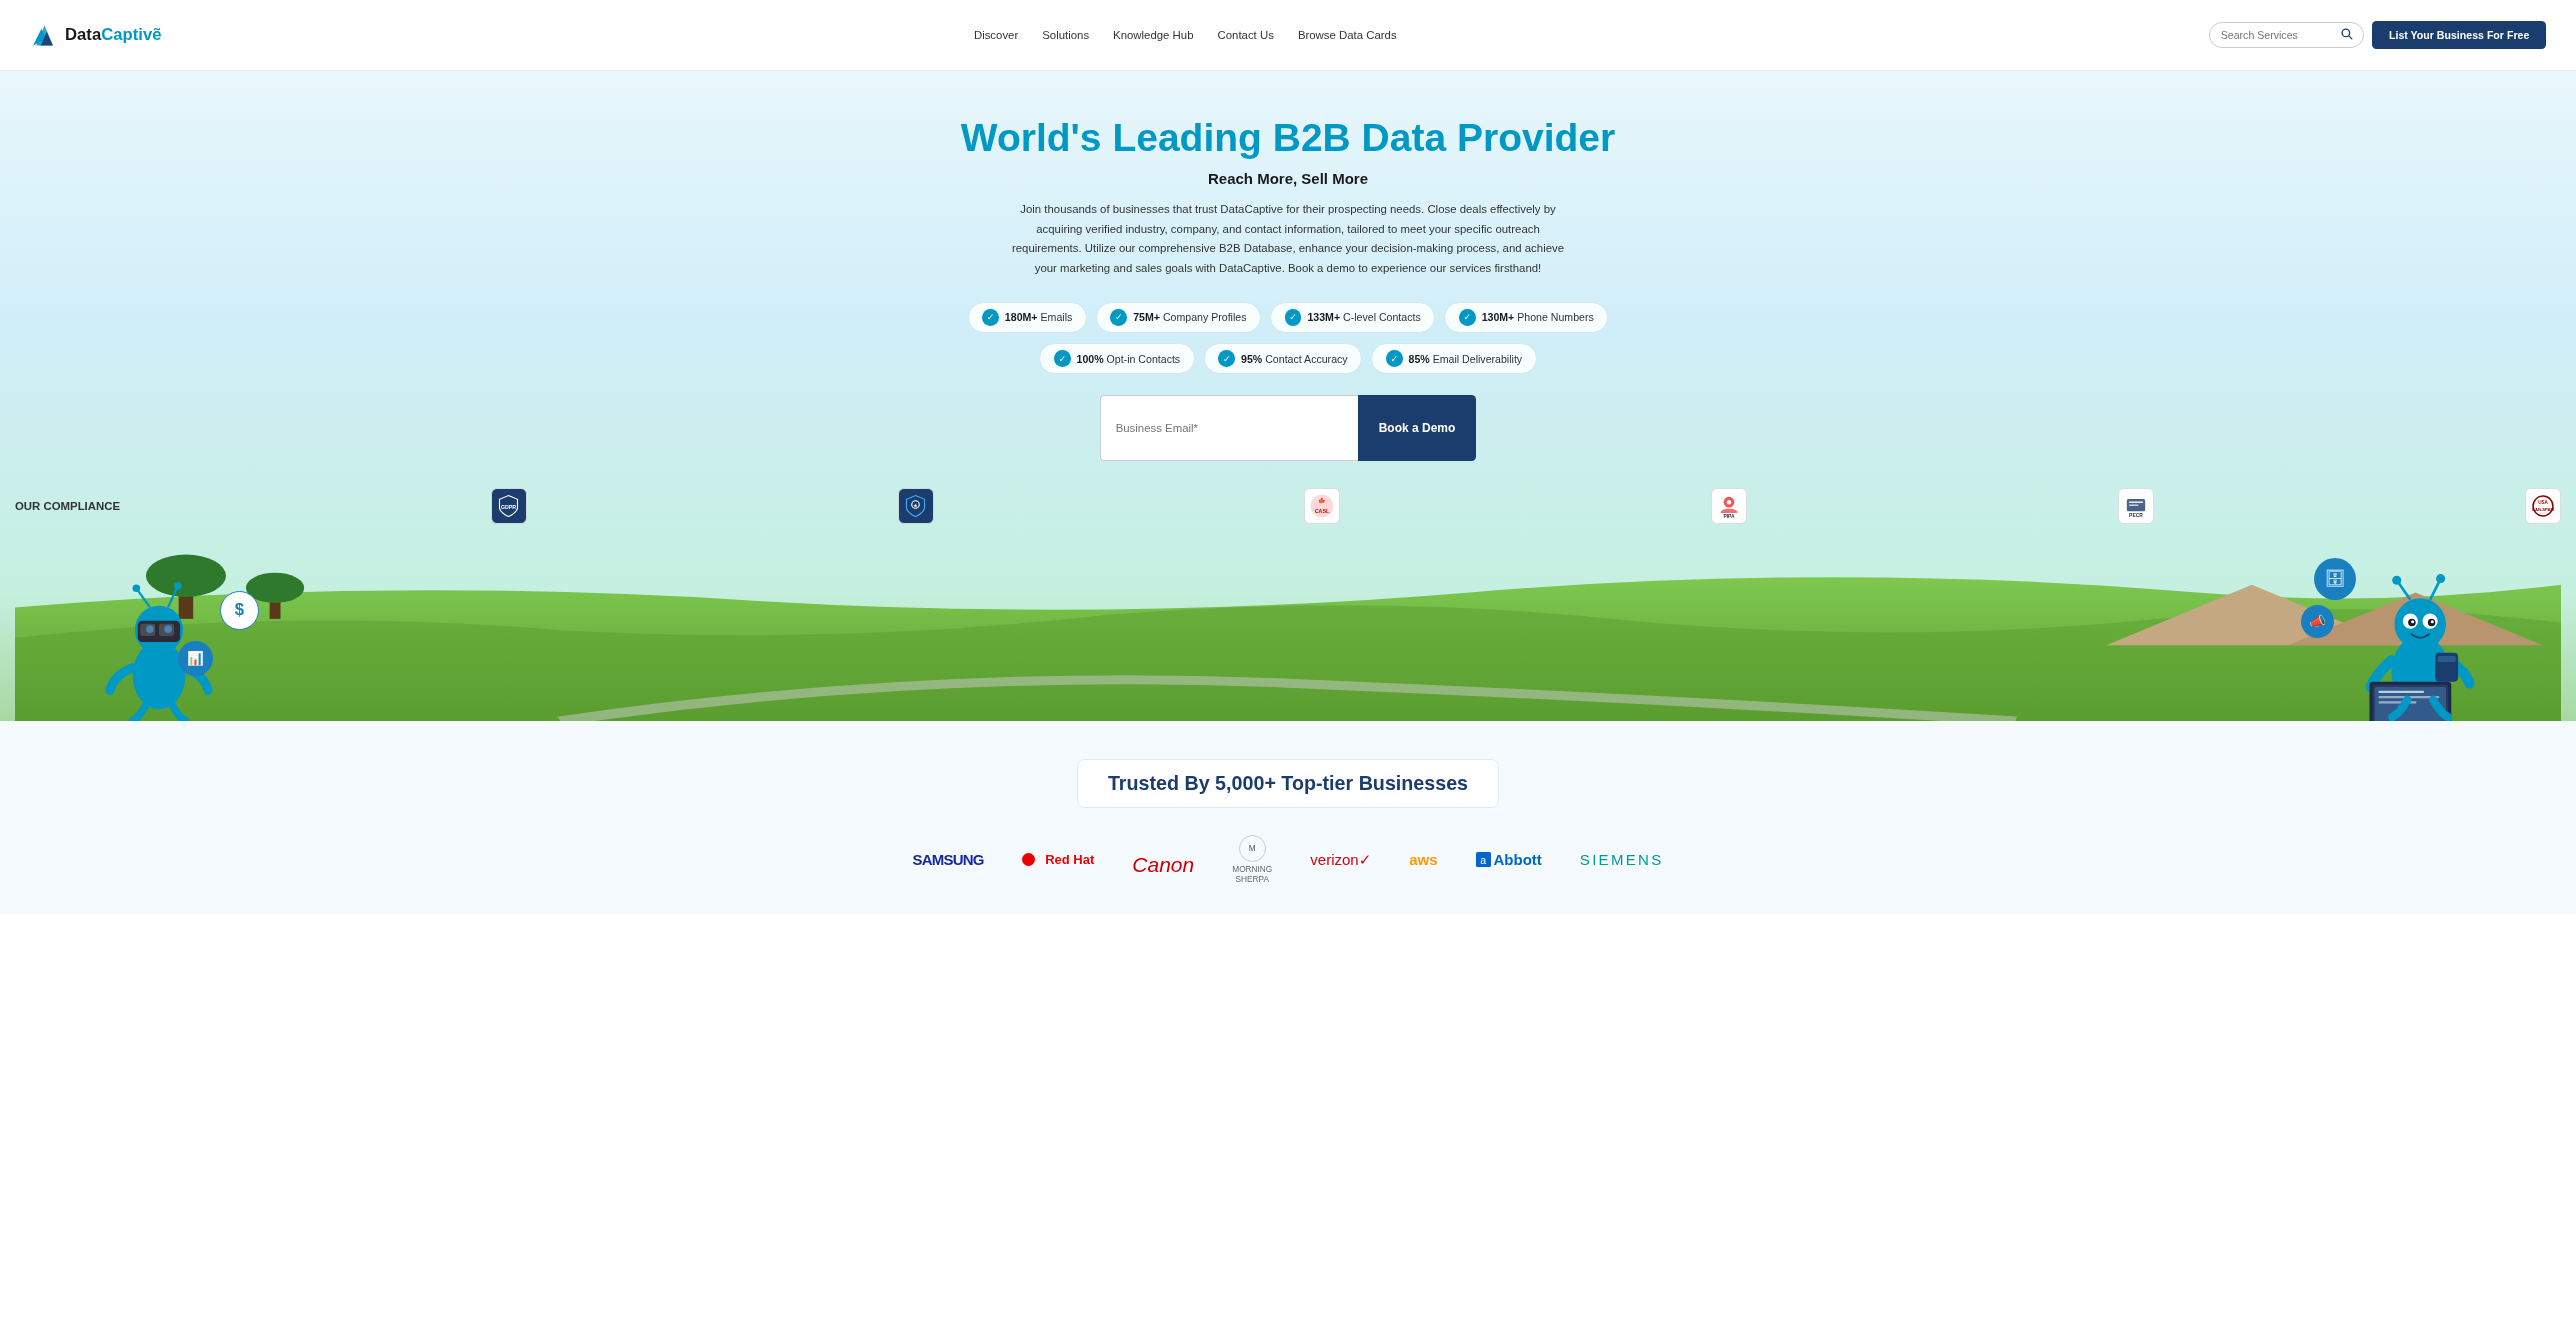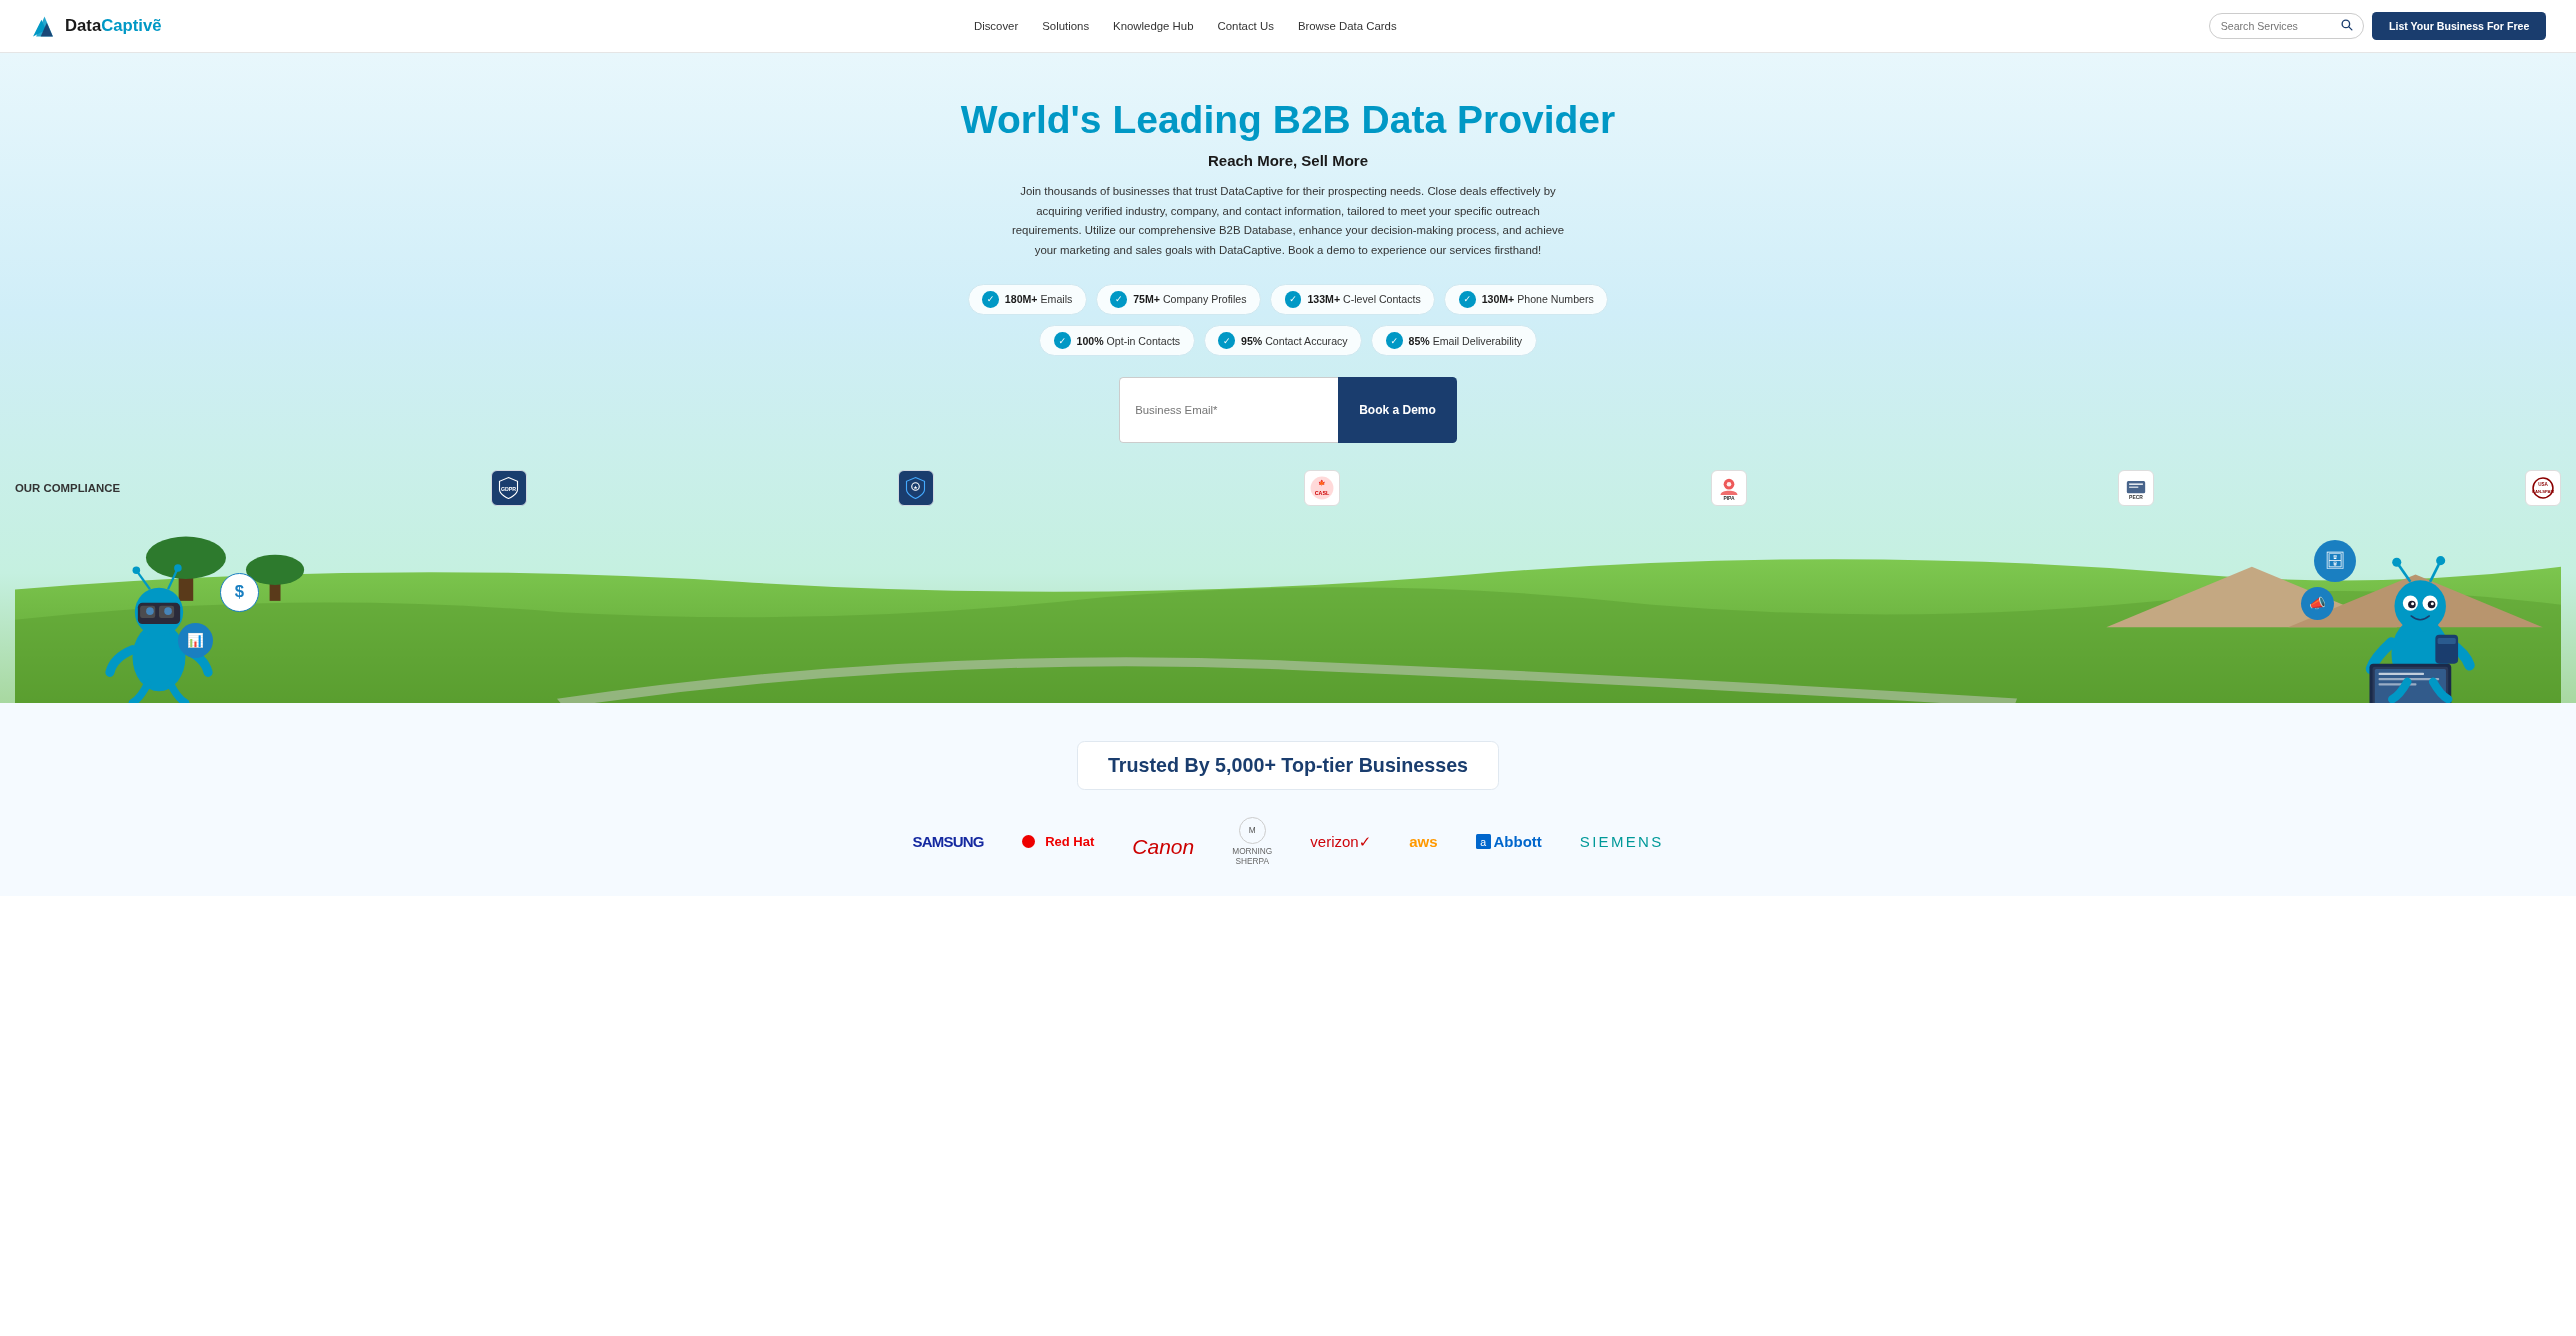--- a/index.html
+++ b/index.html
@@ -4,21 +4,21 @@
   <style>
     * { margin: 0; padding: 0; box-sizing: border-box; }
     body { font-family: 'Segoe UI', Arial, sans-serif; background: #fff; overflow-x: hidden; }
 
     
     .navbar {
       display: flex;
       align-items: center;
       justify-content: space-between;
       padding: 0 30px;
-      height: 53px;
+      height: 71px;
       background: #fff;
       border-bottom: 0.8px solid #e5e5e5;
       position: relative;
       z-index: 100;
     }
     .logo-area {
       display: flex;
       align-items: center;
       gap: 6px;
     }
@@ -149,21 +149,21 @@
       justify-content: center;
       gap: 0;
       margin-bottom: 27px;
     }
     .email-input {
       border: 1.1px solid #ccc;
       border-right: none;
       border-radius: 4.5px 0 0 4.5px;
       padding: 26px 15px;
       font-size: 11.4px;
-      width: 219px;
+      width: 258px;
       outline: none;
       color: #888;
     }
     .book-btn {
       background: #1a3d6e;
       color: #fff;
       border: none;
       border-radius: 0 4.5px 4.5px 0;
       padding: 10.6px 21px;
       font-size: 12px;

